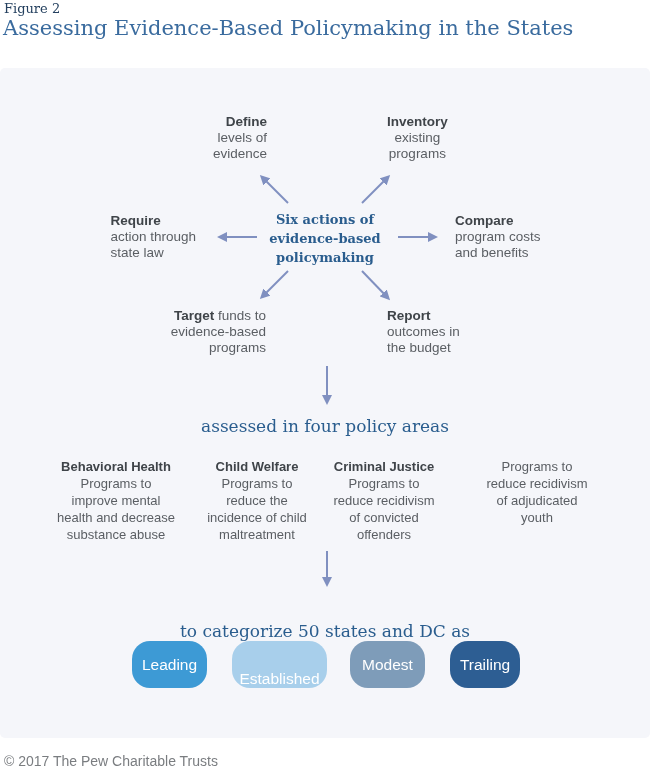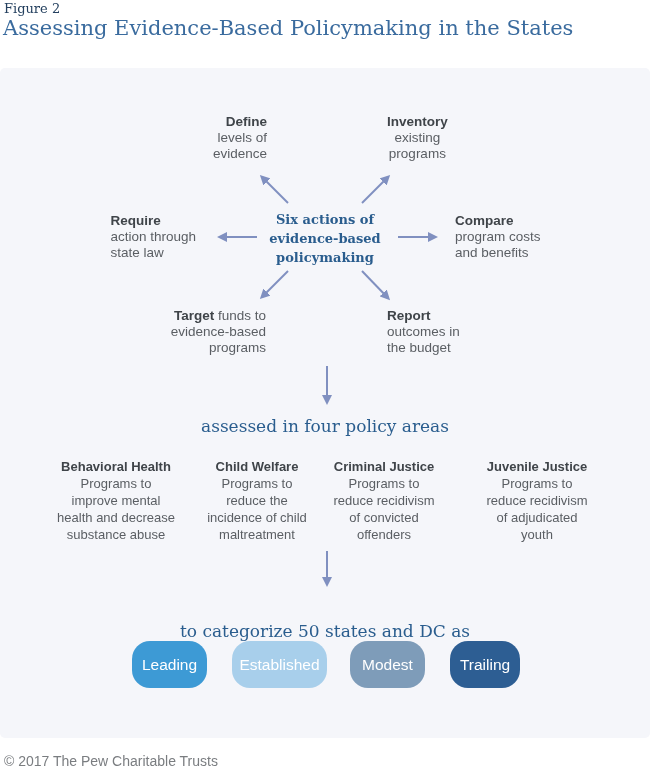--- a/index.html
+++ b/index.html
@@ -155,33 +155,32 @@
 maltreatment</div>
 </div>
 <div class="policy-area" id="policy-2">
   <div class="policy-name">Criminal Justice</div>
   <div class="policy-desc">Programs to
 reduce recidivism
 of convicted
 offenders</div>
 </div>
 <div class="policy-area" id="policy-3">
-  <div class="policy-name">Juvenile Justice</div>
   <div class="policy-desc">Programs to
 reduce recidivism
 of adjudicated
 youth</div>
 </div>
 
 <div class="section-heading" id="categorize-heading">to categorize 50 states and DC as</div>
 
 <div class="category-chip" id="chip-0" style="background-color: rgb(61, 154, 213);">
   <span>Leading</span>
 </div>
-<div class="category-chip" id="chip-1" style="background-color: rgb(168, 207, 235);">
+<div class="category-chip" id="chip-1" style="background-color: rgb(168, 207, 235); align-items: flex-end;">
   <span>Established</span>
 </div>
 <div class="category-chip" id="chip-2" style="background-color: rgb(126, 156, 185);">
   <span>Modest</span>
 </div>
 <div class="category-chip" id="chip-3" style="background-color: rgb(45, 94, 147);">
   <span>Trailing</span>
 </div>
 
 <div class="footer">© 2017 The Pew Charitable Trusts</div>

